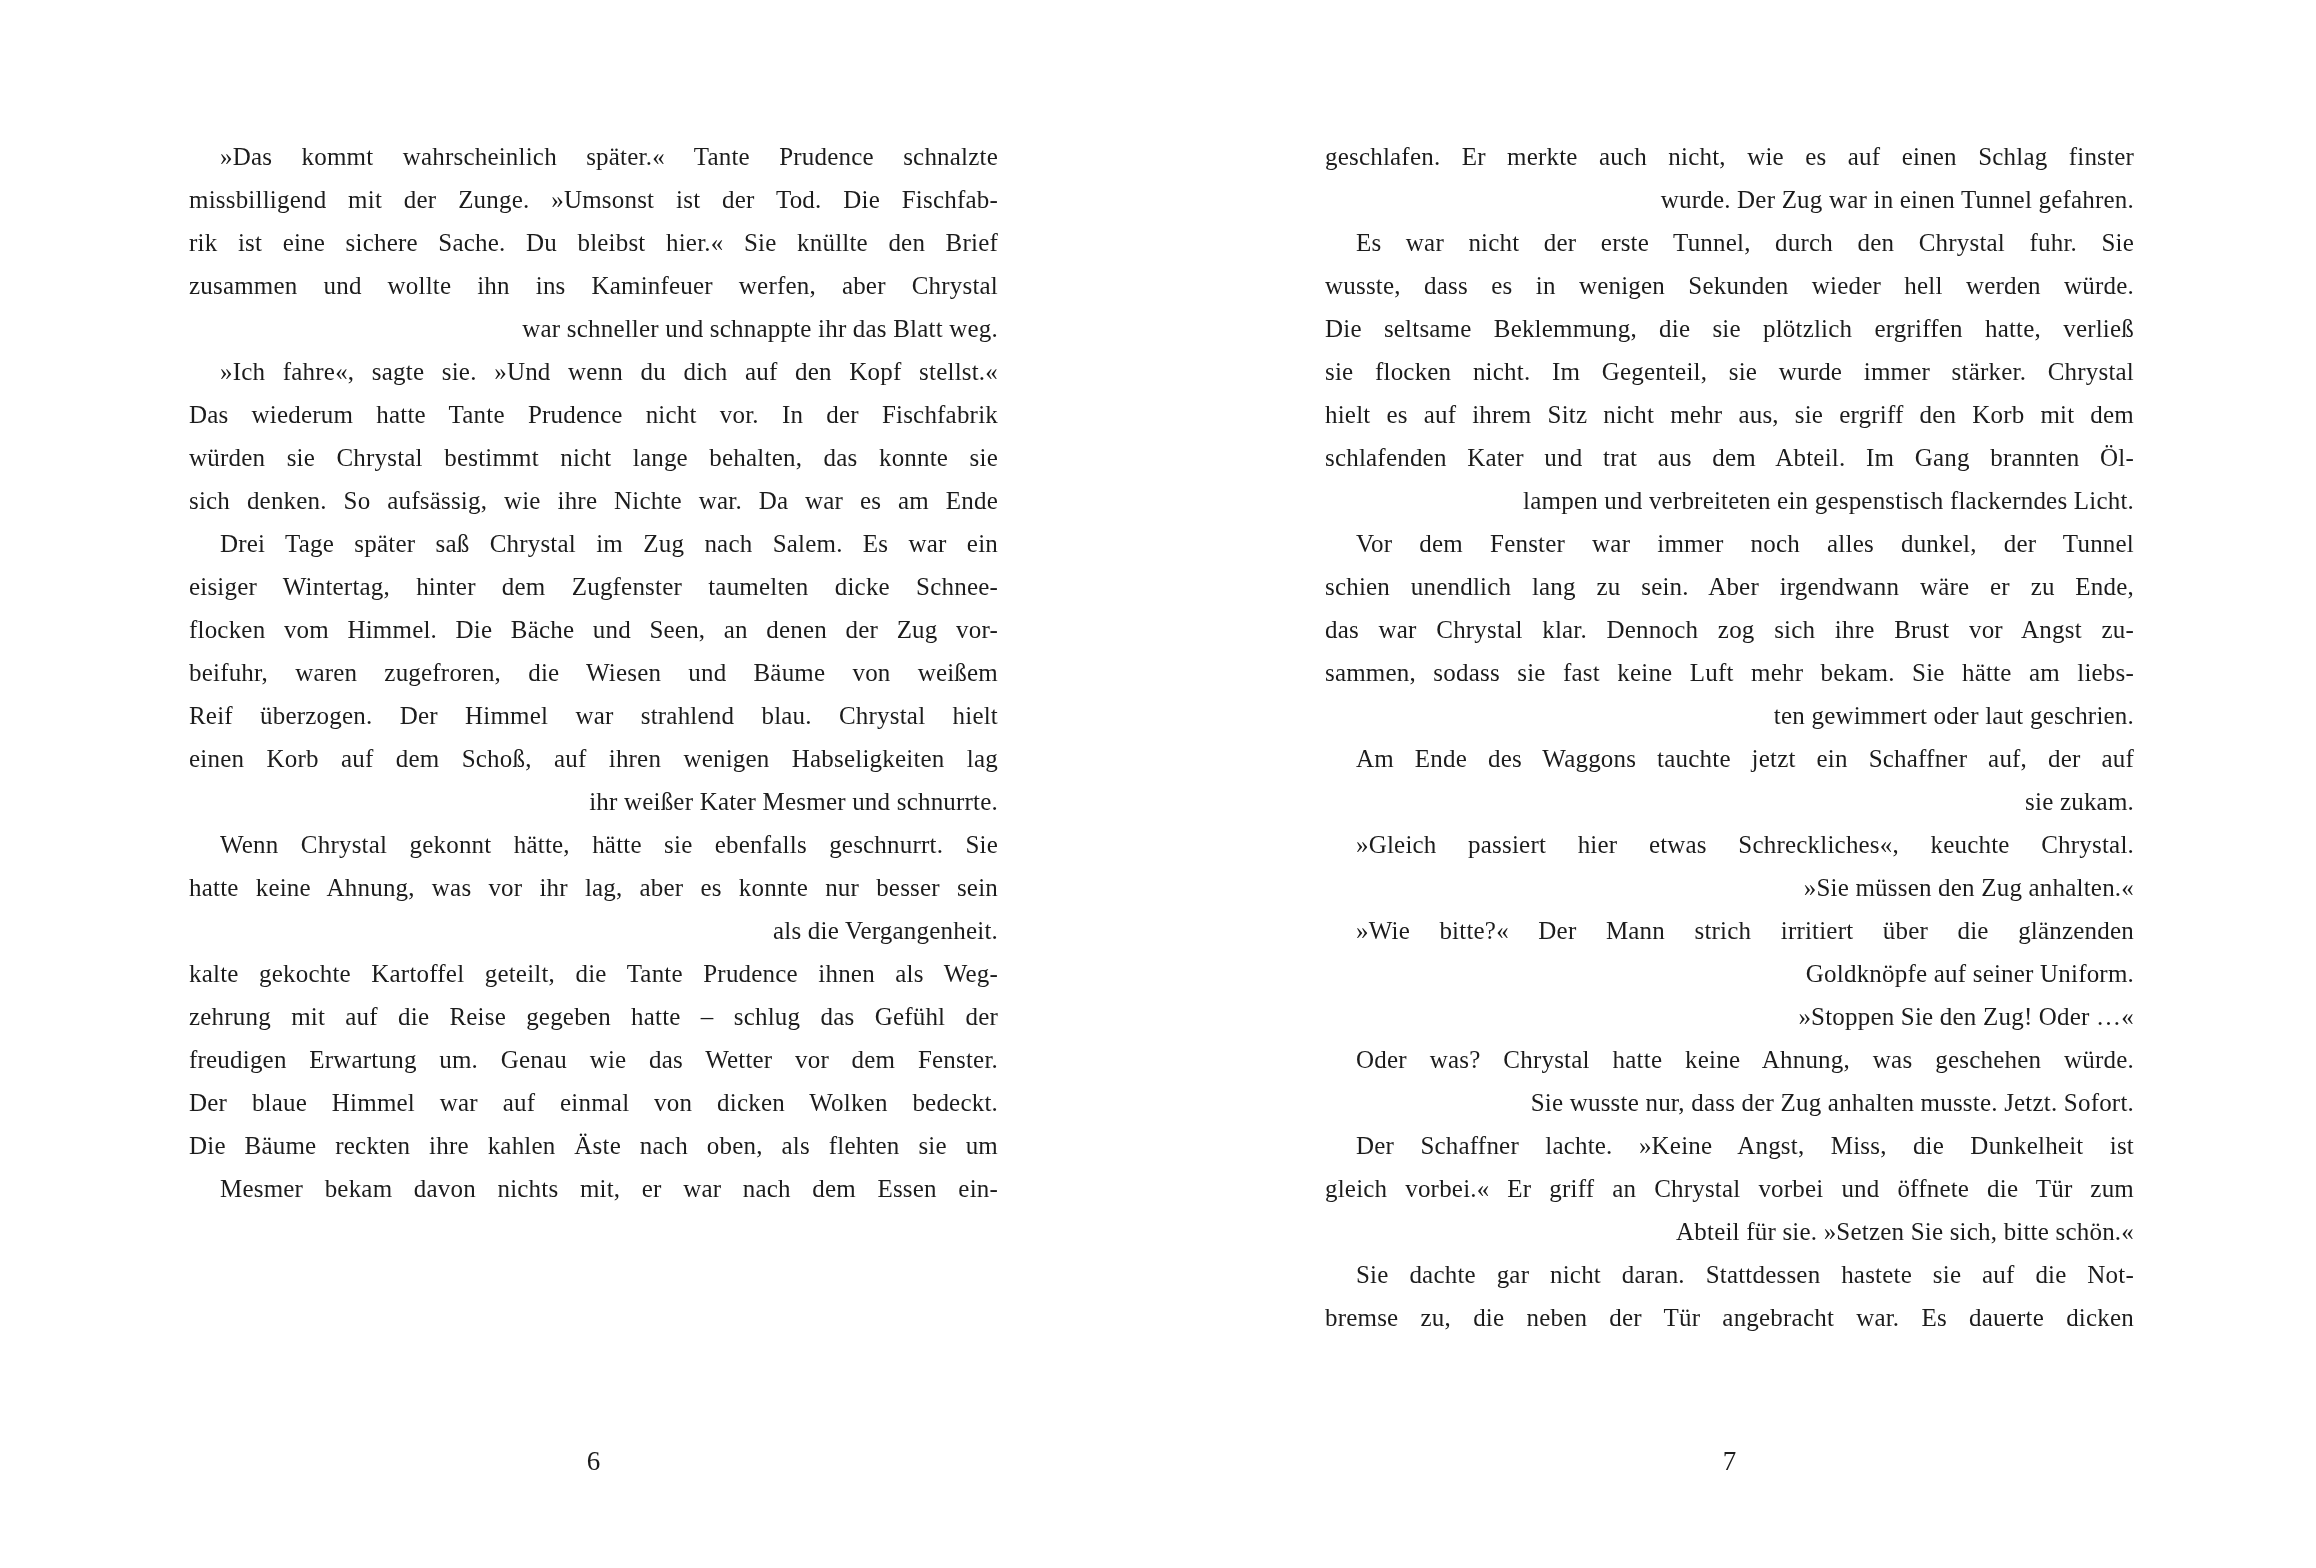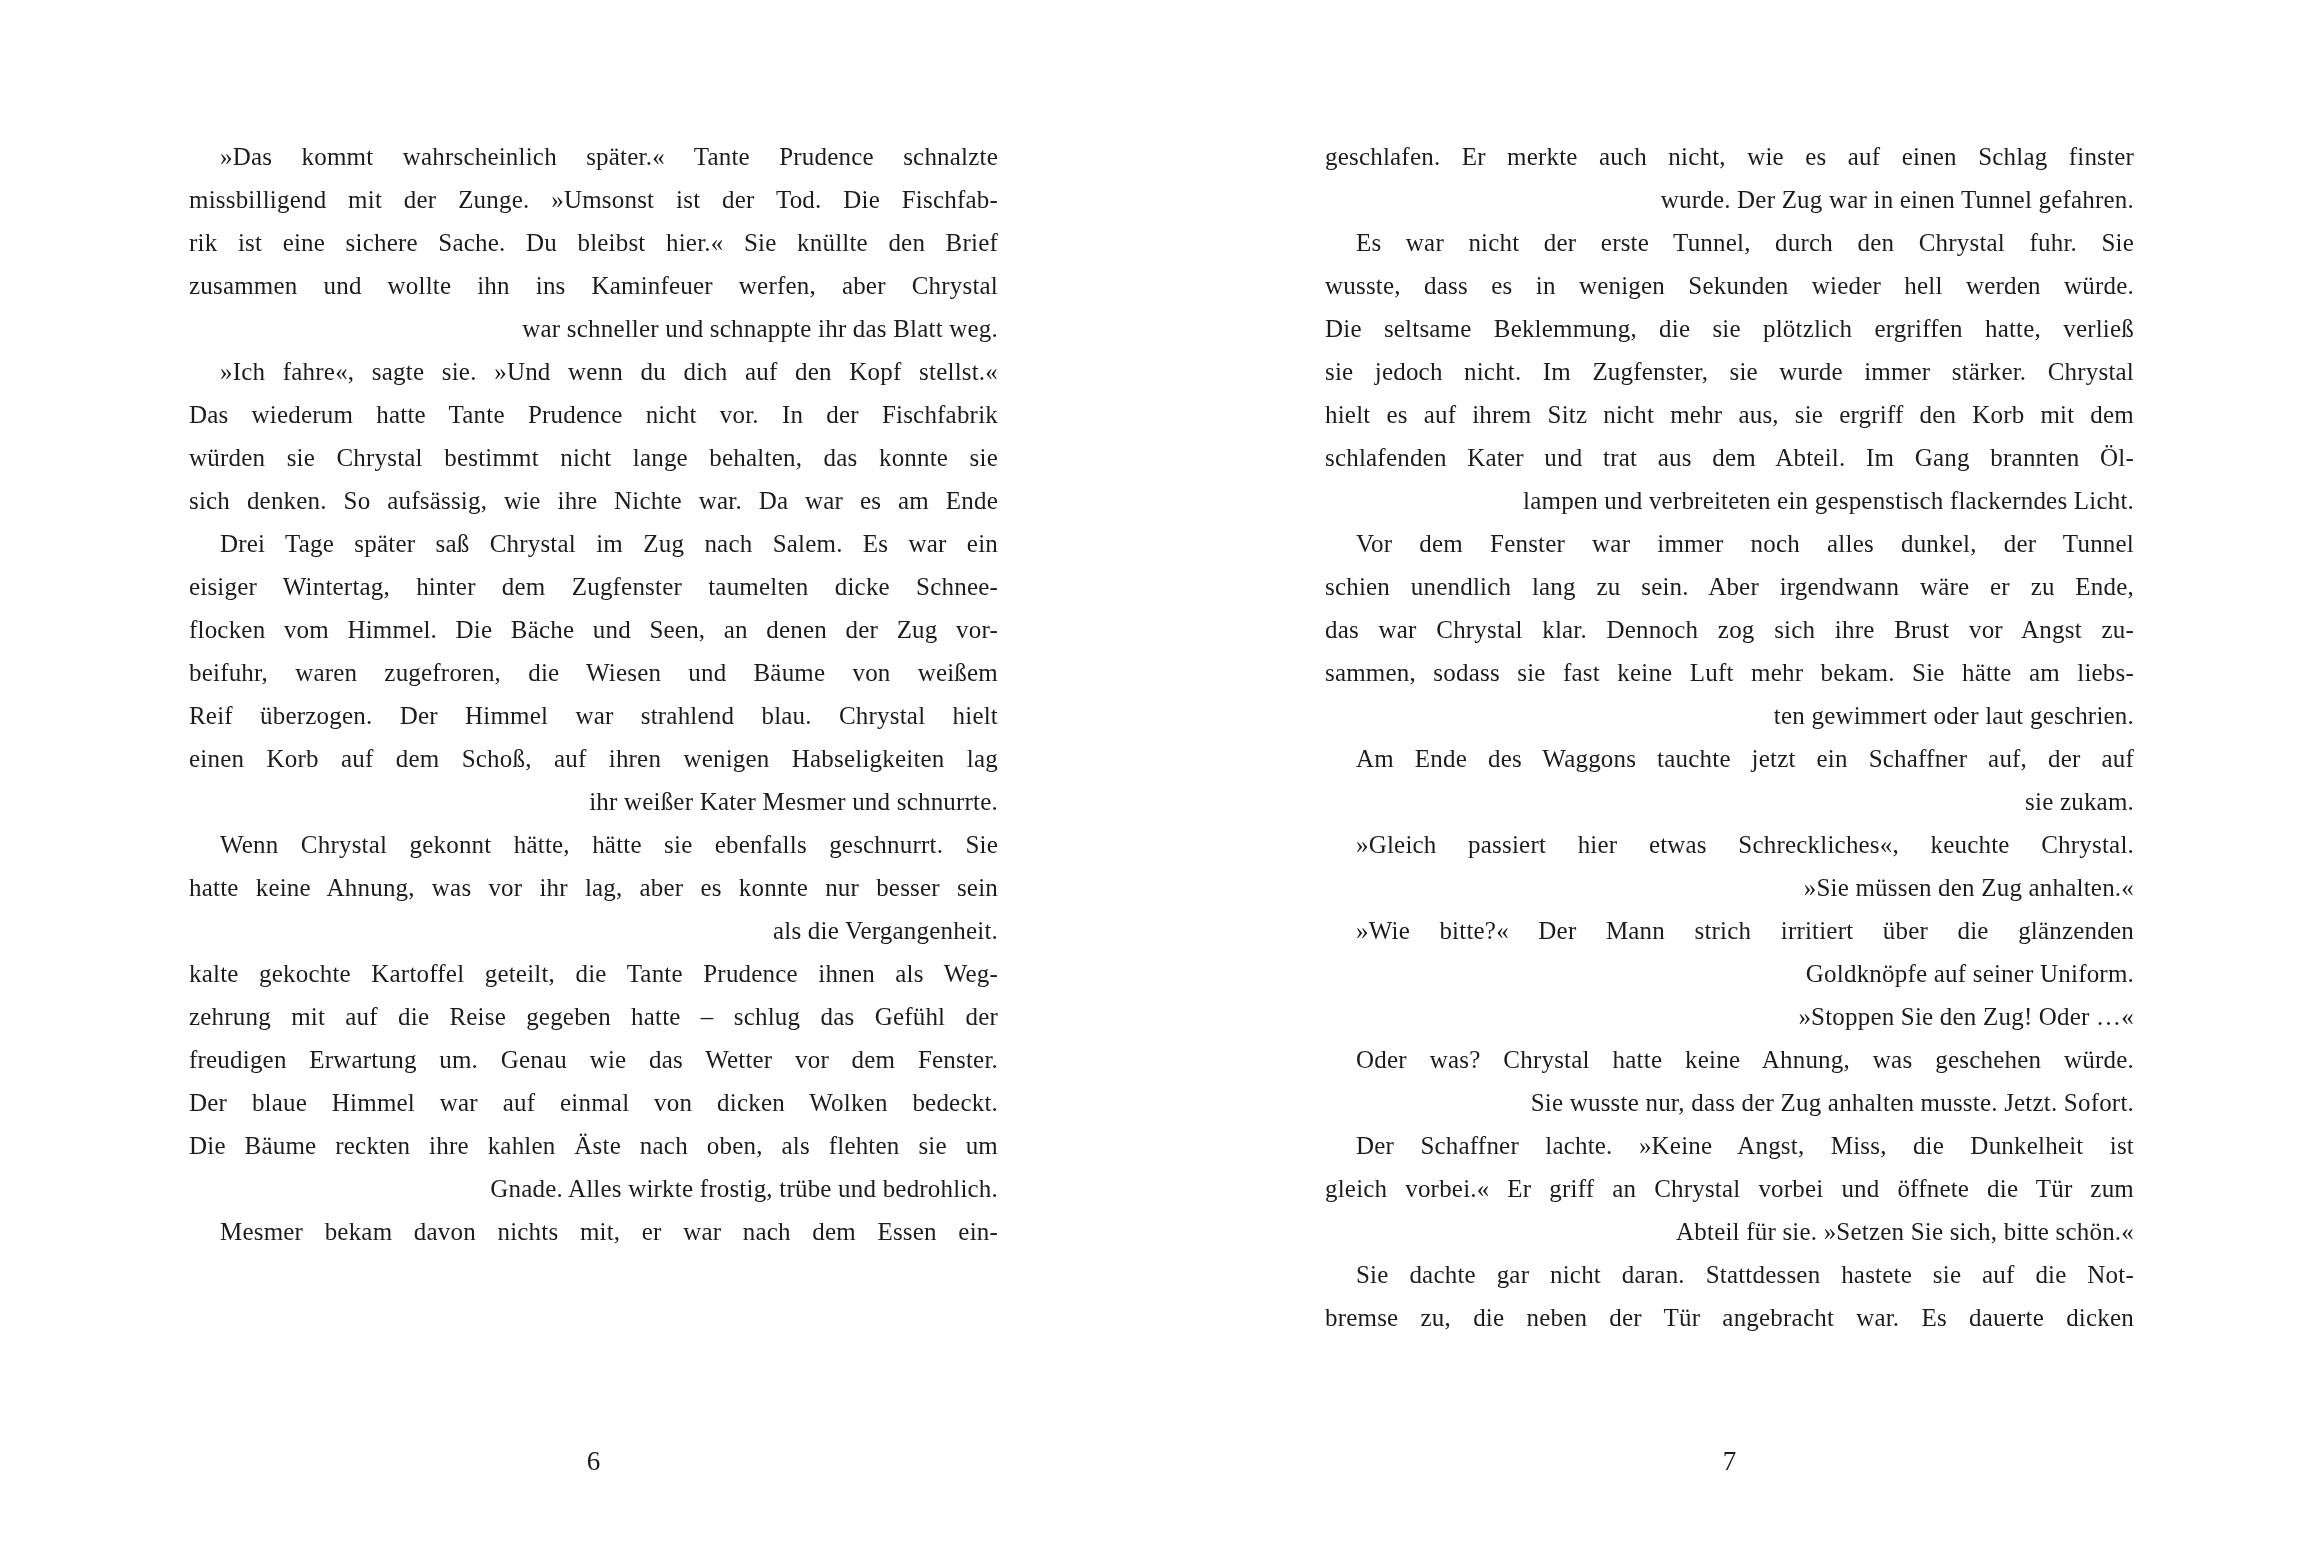--- a/index.html
+++ b/index.html
@@ -82,34 +82,33 @@
         <div class="line just">einen Korb auf dem Schoß, auf ihren wenigen Habseligkeiten lag</div>
         <div class="line">ihr weißer Kater Mesmer und schnurrte.</div>
         <div class="line just indent">Wenn Chrystal gekonnt hätte, hätte sie ebenfalls geschnurrt. Sie</div>
         <div class="line just">hatte keine Ahnung, was vor ihr lag, aber es konnte nur besser sein</div>
         <div class="line">als die Vergangenheit.</div>
         <div class="line just">kalte gekochte Kartoffel geteilt, die Tante Prudence ihnen als Weg-</div>
         <div class="line just">zehrung mit auf die Reise gegeben hatte – schlug das Gefühl der</div>
         <div class="line just">freudigen Erwartung um. Genau wie das Wetter vor dem Fenster.</div>
         <div class="line just">Der blaue Himmel war auf einmal von dicken Wolken bedeckt.</div>
         <div class="line just">Die Bäume reckten ihre kahlen Äste nach oben, als flehten sie um</div>
-        <div class="line">Gnade. Alles wirkte frostig, trübe und bedrohlich.</div>
         <div class="line just indent">Mesmer bekam davon nichts mit, er war nach dem Essen ein-</div>
       </div>
     <div class="page-number">6</div>
   </div>
 
   <div class="page page-right">
     <div class="page-body">
         <div class="line just">geschlafen. Er merkte auch nicht, wie es auf einen Schlag finster</div>
         <div class="line">wurde. Der Zug war in einen Tunnel gefahren.</div>
         <div class="line just indent">Es war nicht der erste Tunnel, durch den Chrystal fuhr. Sie</div>
         <div class="line just">wusste, dass es in wenigen Sekunden wieder hell werden würde.</div>
         <div class="line just">Die seltsame Beklemmung, die sie plötzlich ergriffen hatte, verließ</div>
-        <div class="line just">sie jedoch nicht. Im Zugfenster, sie wurde immer stärker. Chrystal</div>
+        <div class="line just">sie flocken nicht. Im Gegenteil, sie wurde immer stärker. Chrystal</div>
         <div class="line just">hielt es auf ihrem Sitz nicht mehr aus, sie ergriff den Korb mit dem</div>
         <div class="line just">schlafenden Kater und trat aus dem Abteil. Im Gang brannten Öl-</div>
         <div class="line">lampen und verbreiteten ein gespenstisch flackerndes Licht.</div>
         <div class="line just indent">Vor dem Fenster war immer noch alles dunkel, der Tunnel</div>
         <div class="line just">schien unendlich lang zu sein. Aber irgendwann wäre er zu Ende,</div>
         <div class="line just">das war Chrystal klar. Dennoch zog sich ihre Brust vor Angst zu-</div>
         <div class="line just">sammen, sodass sie fast keine Luft mehr bekam. Sie hätte am liebs-</div>
         <div class="line">ten gewimmert oder laut geschrien.</div>
         <div class="line just indent">Am Ende des Waggons tauchte jetzt ein Schaffner auf, der auf</div>
         <div class="line">sie zukam.</div>

